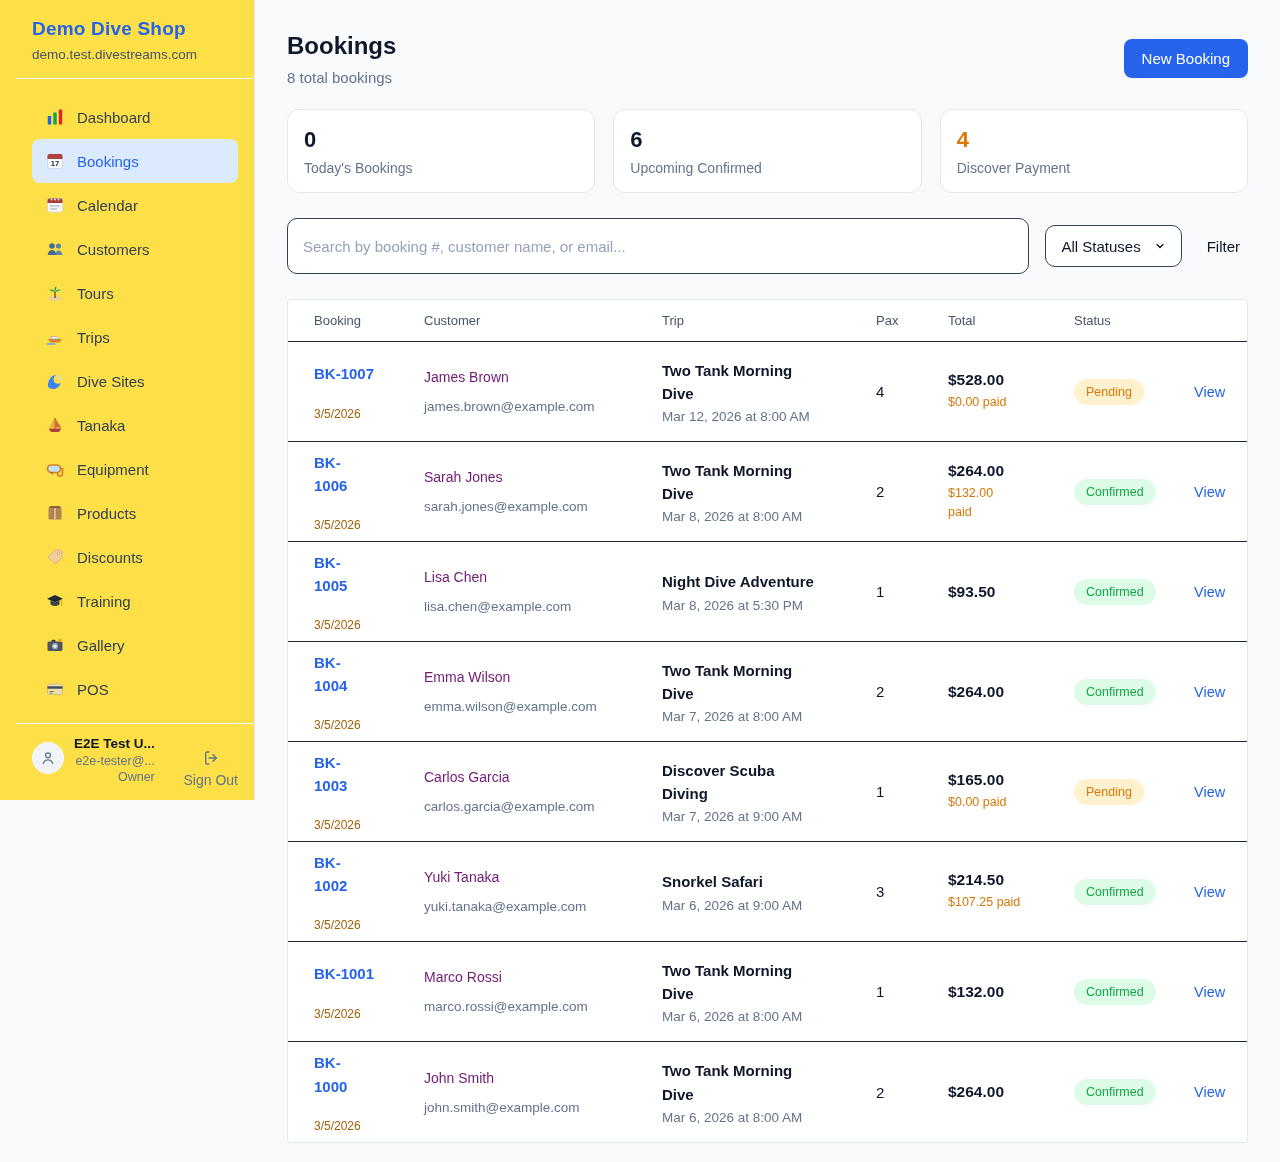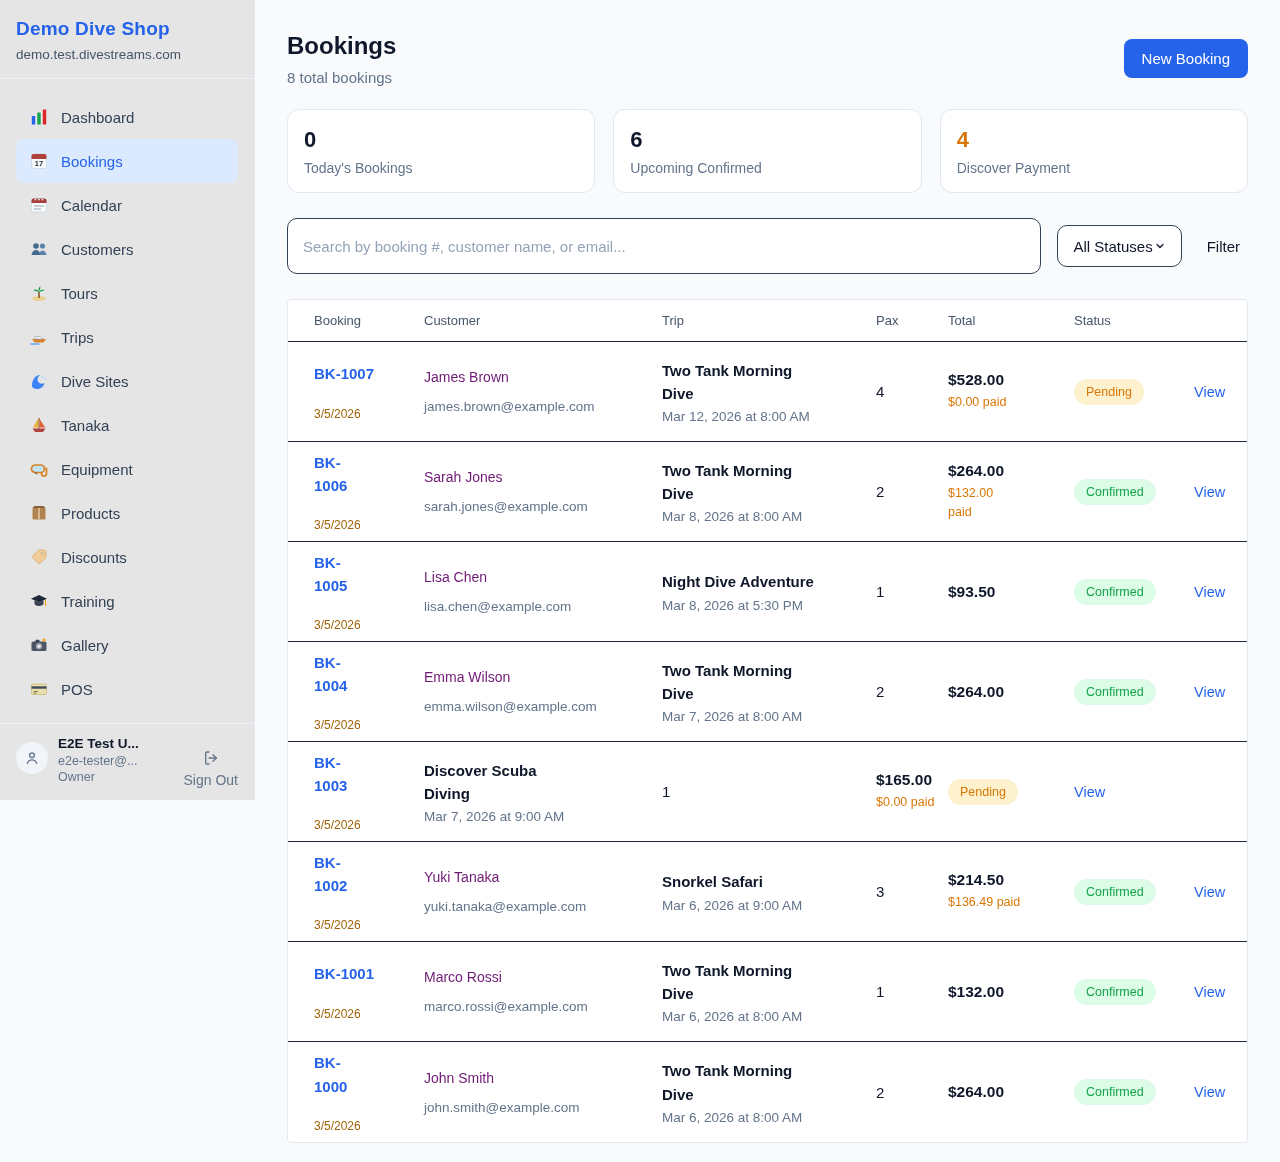--- a/index.html
+++ b/index.html
@@ -5,42 +5,42 @@
   html,body{margin:0;padding:0;}
   body{
     width:1280px;height:1162px;background:#F8FAFC;
     font-family:"Liberation Sans","DejaVu Sans",sans-serif;
     color:#0F172A;overflow:hidden;position:relative;
     -webkit-font-smoothing:antialiased;
   }
   
   .sidebar{
     position:absolute;left:0;top:0;width:255px;height:800px;
-    background:#e5e5e5;border-right:1px solid #E2E8F0;
-    box-sizing:border-box;display:flex;flex-direction:column;
+    background:#fde047;border-right:1px solid #E2E8F0;
+    box-sizing:border-box;display:flex;flex-direction:column;padding-left:16px;
   }
   .side-head{padding:18px 16px 16px;border-bottom:1px solid #EDF0F4;}
   .shop-name{font-size:19px;font-weight:700;color:#2563EB;letter-spacing:.2px;}
   .shop-domain{font-size:13.5px;color:#475569;margin-top:7px;}
   .nav{flex:1;padding:16px 16px 8px;box-sizing:border-box;}
   .nav-item{
     display:flex;align-items:center;gap:13px;height:44px;padding:0 14px;
     border-radius:8px;font-size:15px;color:#334155;cursor:pointer;box-sizing:border-box;
   }
   .nav-item.active{background:#DBEAFE;color:#2563EB;font-weight:500;}
   .nav-icon{width:18px;height:18px;display:inline-flex;flex:0 0 18px;}
   .nav-icon svg{width:18px;height:18px;}
   .side-foot{
     border-top:1px solid #EDF0F4;padding:12px 16px;display:flex;align-items:flex-start;gap:10px;
   }
   .avatar{
     width:32px;height:32px;border-radius:50%;background:#F1F5F9;flex:0 0 32px;
     display:flex;align-items:center;justify-content:center;margin-top:6px;
   }
-  .user-block{min-width:0;}
+  .user-block{min-width:0;text-align:right;}
   .user-name{font-size:13.5px;font-weight:700;color:#0F172A;}
   .user-email{font-size:12.5px;color:#64748B;margin-top:3px;}
   .user-role{font-size:12.5px;color:#64748B;margin-top:2px;}
   .signout{
     margin-left:auto;display:flex;align-items:center;gap:6px;color:#64748B;
     font-size:14px;cursor:pointer;margin-top:14px;white-space:nowrap;flex-direction:column;
   }
   
   .main{position:absolute;left:287px;top:0;width:961px;}
   .page-head{display:flex;justify-content:space-between;align-items:flex-start;margin-top:32px;}
@@ -60,21 +60,21 @@
   .stat-label{font-size:14px;color:#64748B;margin-top:7px;}
   .filter-row{display:flex;align-items:center;margin-top:25px;}
   .search-input{
     flex:1;height:56px;border:1px solid #334155;border-radius:10px;padding:0 15px;
     font-size:15px;color:#0F172A;background:#FFFFFF;outline:none;box-sizing:border-box;
     font-family:inherit;
   }
   .search-input::placeholder{color:#94A3B8;}
   .status-select{
     margin-left:16px;height:42px;border:1px solid #334155;border-radius:10px;
-    background:#FFFFFF;display:flex;align-items:center;gap:1px;padding:0 15px;
+    background:#FFFFFF;display:flex;align-items:center;gap:13px;padding:0 15px;
     font-size:15px;color:#0F172A;cursor:pointer;box-sizing:border-box;
   }
   .filter-label{margin-left:25px;margin-right:8px;font-size:15px;font-weight:500;color:#0F172A;cursor:pointer;}
   
   .table{
     margin-top:25px;background:#FFFFFF;border:1px solid #E2E8F0;border-radius:4px;
     overflow:hidden;box-sizing:border-box;
   }
   .tr{
     display:grid;grid-template-columns:110px 238px 214px 72px 126px 120px 1fr;
@@ -416,20 +416,24 @@
           </div>
           <div class="cell"><span class="pill confirmed">Confirmed</span></div>
           <div class="cell"><span class="view-link">View</span></div>
         </div>
         <div class="tr row">
           <div class="cell">
             <div class="bk-id">BK-<br>1003</div>
             <div class="bk-date">3/5/2026</div>
           </div>
           <div class="cell">
+            <div class="cust-name">Carlos Garcia</div>
+            <div class="cust-email">carlos.garcia@example.com</div>
+          </div>
+          <div class="cell">
             <div class="trip-name">Discover Scuba Diving</div>
             <div class="trip-time">Mar 7, 2026 at 9:00 AM</div>
           </div>
           <div class="cell pax">1</div>
           <div class="cell">
             <div class="total">$165.00</div>
             <div class="paid">$0.00 paid</div>
           </div>
           <div class="cell"><span class="pill pending">Pending</span></div>
           <div class="cell"><span class="view-link">View</span></div>
@@ -443,21 +447,21 @@
             <div class="cust-name">Yuki Tanaka</div>
             <div class="cust-email">yuki.tanaka@example.com</div>
           </div>
           <div class="cell">
             <div class="trip-name">Snorkel Safari</div>
             <div class="trip-time">Mar 6, 2026 at 9:00 AM</div>
           </div>
           <div class="cell pax">3</div>
           <div class="cell">
             <div class="total">$214.50</div>
-            <div class="paid">$136.49 paid</div>
+            <div class="paid">$107.25 paid</div>
           </div>
           <div class="cell"><span class="pill confirmed">Confirmed</span></div>
           <div class="cell"><span class="view-link">View</span></div>
         </div>
         <div class="tr row">
           <div class="cell">
             <div class="bk-id">BK-1001</div>
             <div class="bk-date">3/5/2026</div>
           </div>
           <div class="cell">

